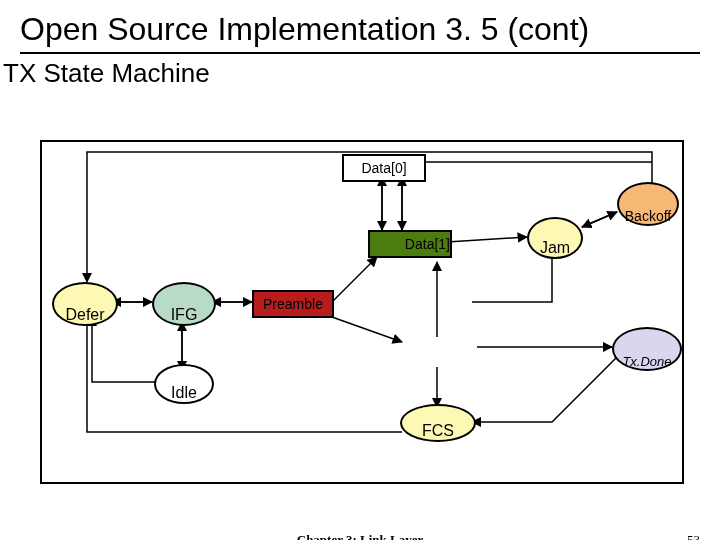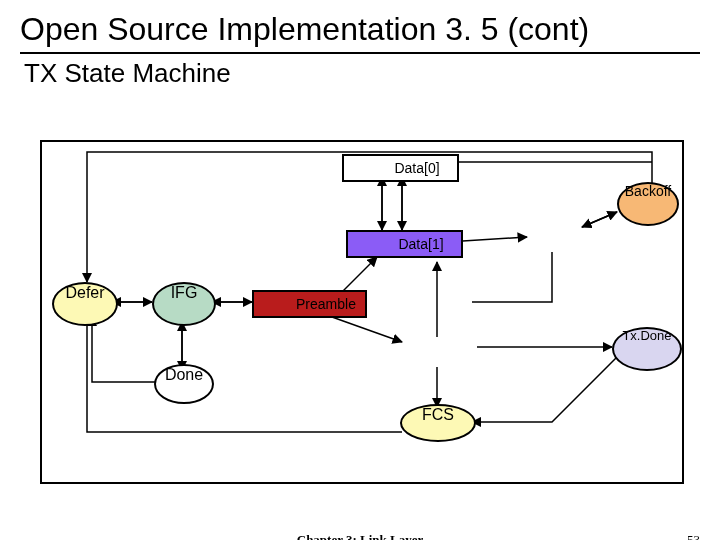--- a/index.html
+++ b/index.html
@@ -16,49 +16,48 @@
     font-size: 32px;
     padding: 10px 16px 0 20px;
     line-height: 1.2;
   }
   .title-underline {
     border-bottom: 2px solid #000;
     margin: 4px 20px 0 20px;
   }
   .subtitle {
     font-size: 26px;
-    padding: 4px 20px 0 24px;
+    padding: 4px 20px 0 3px;
   }
   .diagram {
     position: absolute;
     top: 140px;
     left: 40px;
     width: 640px;
     height: 340px;
     border: 2px solid #000;
   }
   .node {
     position: absolute;
     border: 2px solid #000;
     border-radius: 50%;
     display: flex;
-    align-items: flex-start;
+    align-items: flex-end;
     justify-content: center;
     font-size: 16px;
     text-align: center;
     line-height: 1.1;
   }
   .rect {
     position: absolute;
     border: 2px solid #000;
     display: flex;
     align-items: center;
     justify-content: center;
     font-size: 14px;
-    padding-left: 33px;
   }
   .footer {
     position: absolute;
     bottom: 8px;
     width: 100%;
     font-family: 'Times New Roman', serif;
     font-size: 13px;
   }
   .footer-center {
     position: absolute;
@@ -123,48 +122,51 @@
 
     <line x1="380" y1="20" x2="610" y2="20" stroke="#000" stroke-width="1.5"></line>
 
     <path d="M 510 110 L 510 160 L 430 160" fill="none" stroke="#000" stroke-width="1.5"></path>
   </svg>
 
   <div class="rect" style="left:300px; top:12px; width:80px; height:24px; background:#fff;">
     <span>Data[0]</span>
   </div>
 
-  <div class="rect" style="left:304px; top:88px; width:80px; height:24px; background:#8b5cf6;">
+  <div class="rect" style="left:326px; top:88px; width:80px; height:24px; background:#4d7c0f;justify-content:flex-end;">
     <span>Data[1]</span>
   </div>
 
   <div class="node" style="left:575px; top:40px; width:58px; height:40px; background:#f7b875; font-size:14px;">
     <span>Backoff</span>
   </div>
 
+  <div class="node" style="left:485px; top:75px; width:52px; height:38px; background:#fdf9b5;">
+    <span>Jam</span>
+  </div>
 
   <div class="node" style="left:10px; top:140px; width:62px; height:40px; background:#fdf9b5;">
     <span>Defer</span>
   </div>
 
   <div class="node" style="left:110px; top:140px; width:60px; height:40px; background:#b7dbc5;">
     <span>IFG</span>
   </div>
 
   <div class="rect" style="left:210px; top:148px; width:78px; height:24px; background:#b91c1c;">
     <span>Preamble</span>
   </div>
 
 
-  <div class="node" style="left:570px; top:185px; width:66px; height:40px; background:#d9d6f0; font-size:13px;">
+  <div class="node" style="left:570px; top:185px; width:66px; height:40px; background:#d9d6f0; font-size:13px;font-style:italic;">
     <span>Tx.Done</span>
   </div>
 
   <div class="node" style="left:112px; top:222px; width:56px; height:36px; background:#fff;">
-    <span>Done</span>
+    <span>Idle</span>
   </div>
 
   <div class="node" style="left:358px; top:262px; width:72px; height:34px; background:#fdf9b5;">
     <span>FCS</span>
   </div>
 
 </div>
 
 <div class="footer">
   <span class="footer-center">Chapter 3: Link Layer</span>

